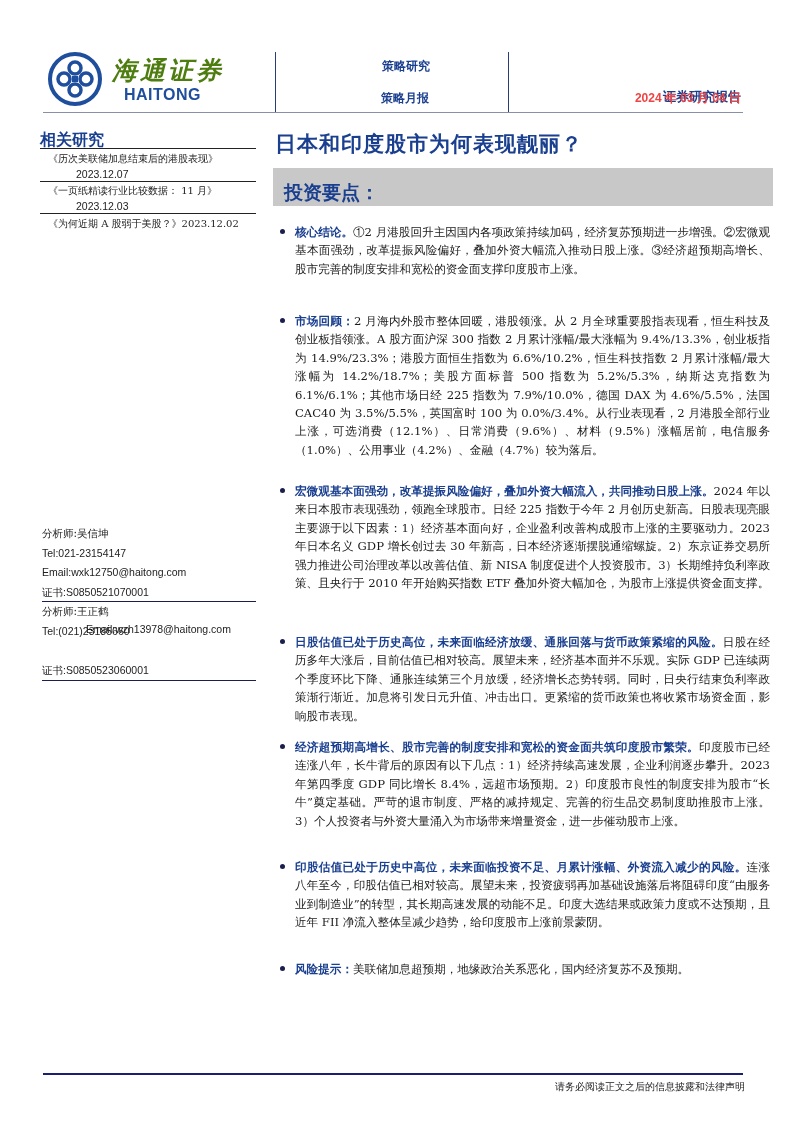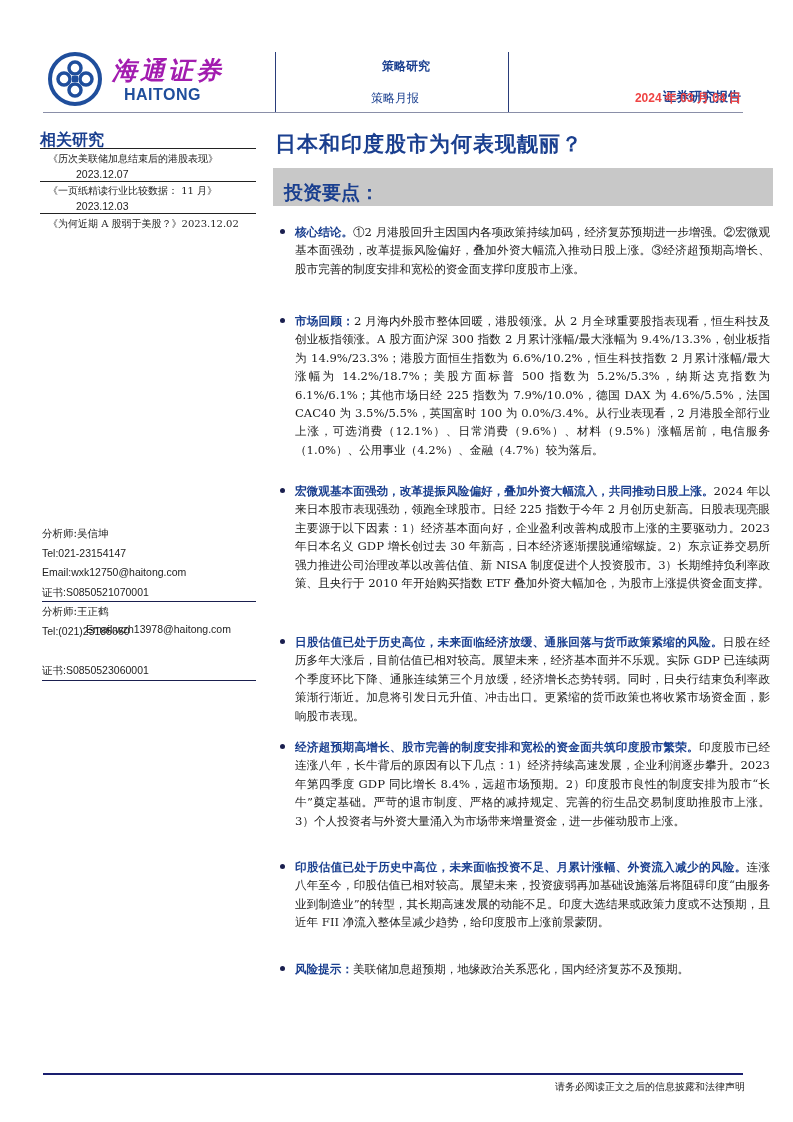--- a/index.html
+++ b/index.html
@@ -1,25 +1,25 @@
 <!DOCTYPE html>
 <html><head>
 <meta charset="utf-8">
 <style>
   html, body { margin:0; padding:0; background:#ffffff; }
   body { width:793px; height:1122px; position:relative; overflow:hidden;
          font-family:"DejaVu Serif", serif; color:#1a1a1a; }
   .abs { position:absolute; }
   
   .logo { left:48px; top:52px; width:54px; height:54px; }
-  .logo-cn { left:112px; top:54px; font-size:25px; color:#a21caf; font-family:"DejaVu Serif", serif; font-style:italic; font-weight:bold; letter-spacing:3px; }
+  .logo-cn { left:112px; top:54px; font-size:25px; color:#4d7c0f; font-family:"DejaVu Serif", serif; font-style:italic; font-weight:bold; letter-spacing:3px; }
   .logo-en { left:124px; top:86px; font-size:16px; color:#1f4e9c; font-family:"Liberation Sans", sans-serif; font-weight:bold; letter-spacing:0.5px; }
   .vsep { width:1px; background:#2a3d7a; }
   .h-center-1 { left:286px; top:58px; width:240px; text-align:center; font-size:12px; color:#1a3f8f; font-weight:bold; }
-  .h-center-2 { left:275px; top:90px; width:240px; text-align:center; font-size:12px; color:#1a3f8f; font-weight:normal; }
+  .h-center-2 { left:275px; top:90px; width:240px; text-align:center; font-size:12px; color:#1a3f8f; font-weight:bold;padding-left:10px; }
   .h-right-1 { right:52px; top:60px; font-size:13px; color:#1a3f8f; font-weight:bold;margin-top:28px; }
   .h-right-2 { right:52px; top:90px; font-size:12px; color:#ef4444; font-weight:bold; font-family:"Liberation Sans", sans-serif; }
   .hline { left:43px; top:112px; width:700px; height:1px; background:#8a8fa8; }
 
   
   .rel-title { left:40px; top:130px; font-size:16px; color:#1a3f8f; font-weight:bold; }
   .rel-line { left:40px; height:1px; width:216px; background:#222; }
   .rel-text { left:48px; font-size:10px; color:#222; white-space:nowrap; }
   .rel-date { left:48px; font-size:10.5px; color:#222; font-family:"Liberation Sans", sans-serif;margin-left:28px; }
   .an-line { left:42px; font-size:10.5px; color:#222; white-space:nowrap; }

